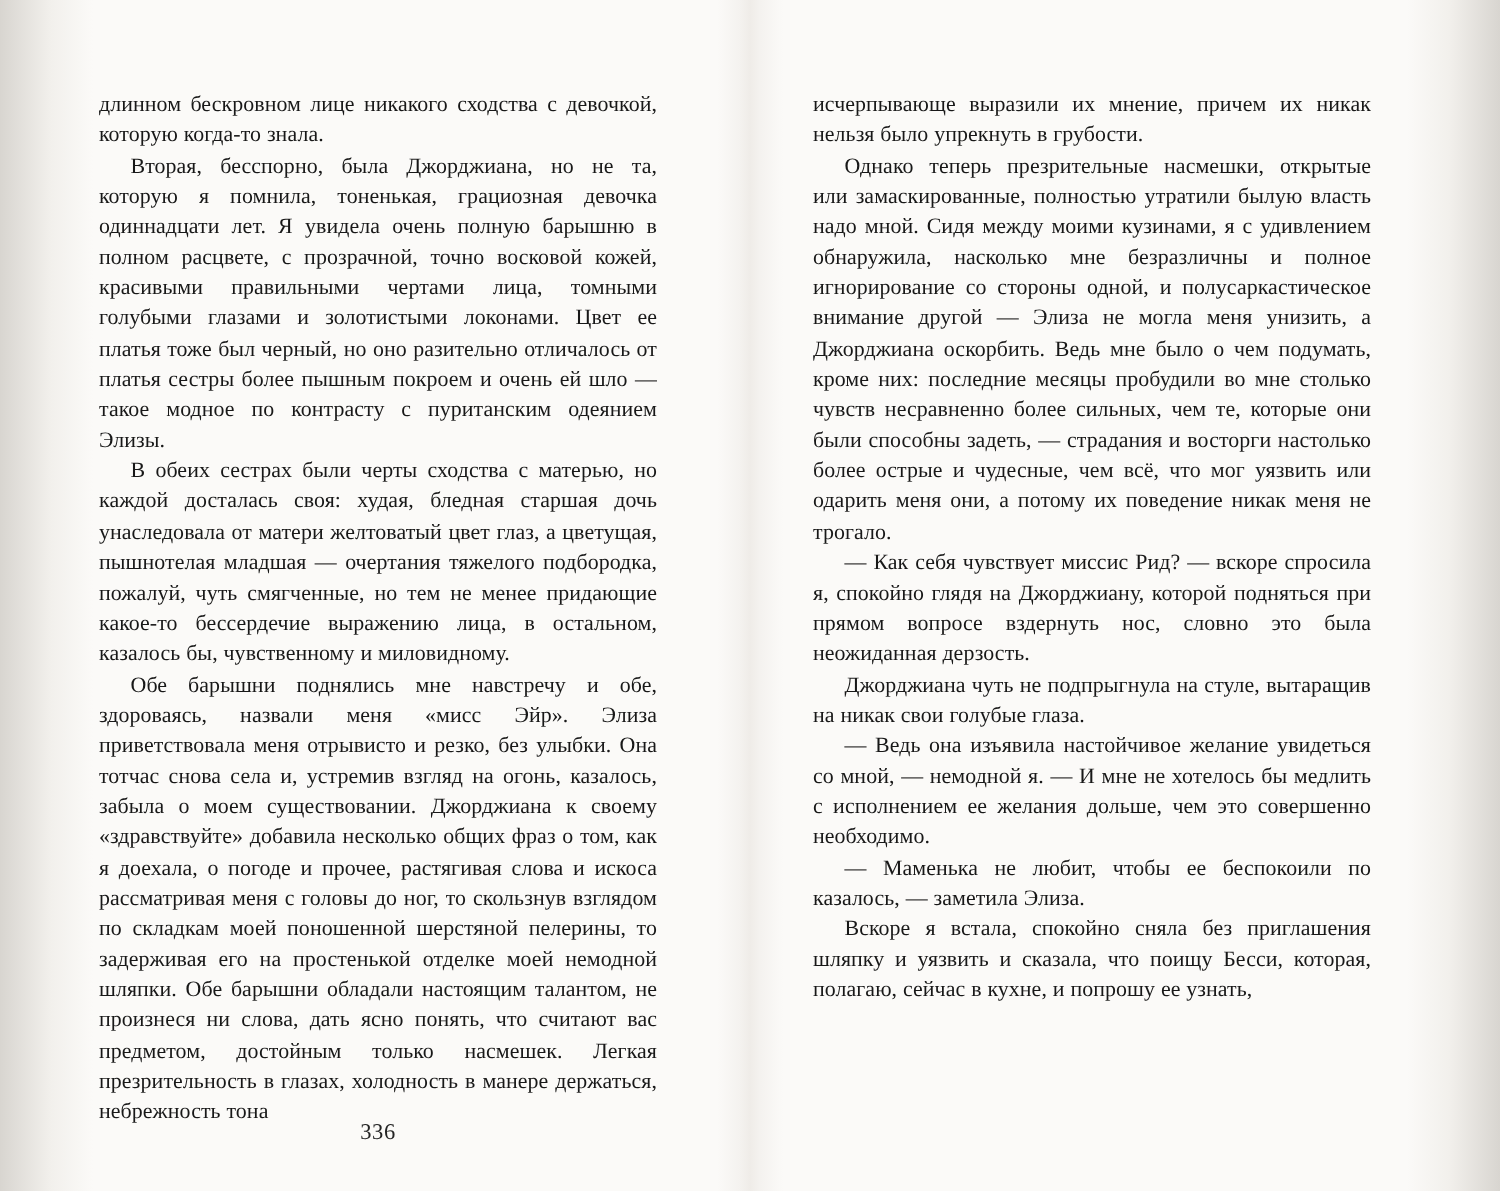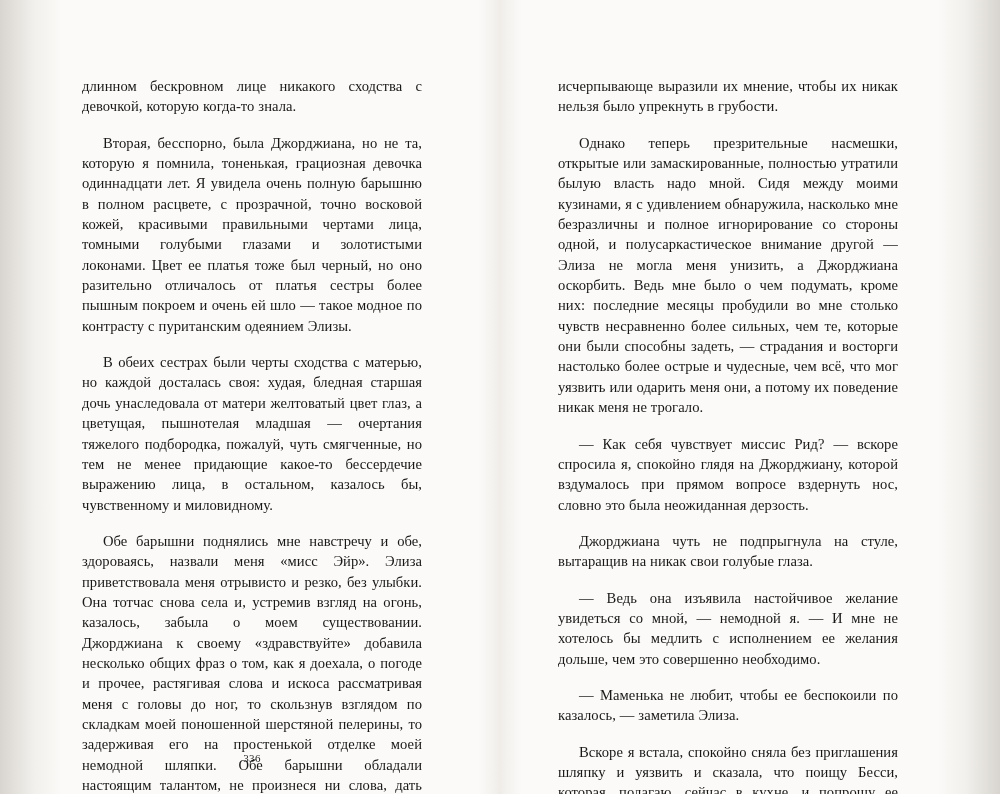--- a/index.html
+++ b/index.html
@@ -60,39 +60,39 @@
   .page-body {
     position: absolute;
     top: 60px;
     width: 372px;
     height: 660px;
   }
   .page-left .page-body { left: 66px; }
   .page-right .page-body { left: 42px; }
 
   .para {
-    margin: 16px;
+    margin: 0;
     text-align: justify;
     text-align-last: left;
     font-size: 14.6px;
     line-height: 20.35px;
     letter-spacing: 0.05px;
     word-spacing: 0.2px;
     hyphens: manual;
     color: #181818;
   }
   .para.indent {
     text-indent: 21px;
   }
   .folio {
     position: absolute;
     bottom: 30px;
     width: 372px;
     text-align: center;
-    font-size: 11px;
+    font-size: 15px;
     color: #242424;
     letter-spacing: 0.4px;
   }
   .page-left .folio { left: 66px; }
   .page-right .folio { left: 42px; }
 </style>
 </head>
 <body>
 
 <div class="book-spread">
@@ -107,23 +107,23 @@
         <p class="para">длинном бескровном лице никакого сходства с девочкой, которую когда-то знала.</p>
         <p class="para indent">Вторая, бесспорно, была Джорджиана, но не та, которую я помнила, тоненькая, грациозная девочка одиннадцати лет. Я увидела очень полную барышню в полном расцвете, с прозрачной, точно восковой кожей, красивыми правильными чертами лица, томными голубыми глазами и золотистыми локонами. Цвет ее платья тоже был черный, но оно разительно отличалось от платья сестры более пышным покроем и очень ей шло — такое модное по контрасту с пуританским одеянием Элизы.</p>
         <p class="para indent">В обеих сестрах были черты сходства с матерью, но каждой досталась своя: худая, бледная старшая дочь унаследовала от матери желтоватый цвет глаз, а цветущая, пышнотелая младшая — очертания тяжелого подбородка, пожалуй, чуть смягченные, но тем не менее придающие какое-то бессердечие выражению лица, в остальном, казалось бы, чувственному и миловидному.</p>
         <p class="para indent">Обе барышни поднялись мне навстречу и обе, здороваясь, назвали меня «мисс Эйр». Элиза приветствовала меня отрывисто и резко, без улыбки. Она тотчас снова села и, устремив взгляд на огонь, казалось, забыла о моем существовании. Джорджиана к своему «здравствуйте» добавила несколько общих фраз о том, как я доехала, о погоде и прочее, растягивая слова и искоса рассматривая меня с головы до ног, то скользнув взглядом по складкам моей поношенной шерстяной пелерины, то задерживая его на простенькой отделке моей немодной шляпки. Обе барышни обладали настоящим талантом, не произнеся ни слова, дать ясно понять, что считают вас предметом, достойным только насмешек. Легкая презрительность в глазах, холодность в манере держаться, небрежность тона</p>
       </div>
       <div class="folio">336</div>
     </div>
 
     <div class="page page-right">
       <div class="page-body">
-        <p class="para">исчерпывающе выразили их мнение, чтобы их никак нельзя было упрекнуть в грубости.</p>
+        <p class="para">исчерпывающе выразили их мнение, причем их никак нельзя было упрекнуть в грубости.</p>
         <p class="para indent">Однако теперь презрительные насмешки, открытые или замаскированные, полностью утратили былую власть надо мной. Сидя между моими кузинами, я с удивлением обнаружила, насколько мне безразличны и полное игнорирование со стороны одной, и полусаркастическое внимание другой — Элиза не могла меня унизить, а Джорджиана оскорбить. Ведь мне было о чем подумать, кроме них: последние месяцы пробудили во мне столько чувств несравненно более сильных, чем те, которые они были способны задеть, — страдания и восторги настолько более острые и чудесные, чем всё, что мог уязвить или одарить меня они, а потому их поведение никак меня не трогало.</p>
-        <p class="para indent">— Как себя чувствует миссис Рид? — вскоре спросила я, спокойно глядя на Джорджиану, которой вздумалось при прямом вопросе вздернуть нос, словно это была неожиданная дерзость.</p>
+        <p class="para indent">— Как себя чувствует миссис Рид? — вскоре спросила я, спокойно глядя на Джорджиану, которой подняться при прямом вопросе вздернуть нос, словно это была неожиданная дерзость.</p>
         <p class="para indent">Джорджиана чуть не подпрыгнула на стуле, вытаращив на никак свои голубые глаза.</p>
         <p class="para indent">— Ведь она изъявила настойчивое желание увидеться со мной, — немодной я. — И мне не хотелось бы медлить с исполнением ее желания дольше, чем это совершенно необходимо.</p>
         <p class="para indent">— Маменька не любит, чтобы ее беспокоили по казалось, — заметила Элиза.</p>
         <p class="para indent">Вскоре я встала, спокойно сняла без приглашения шляпку и уязвить и сказала, что поищу Бесси, которая, полагаю, сейчас в кухне, и попрошу ее узнать,</p>
       </div>
     </div>
 
   </div>
 </div>
 

